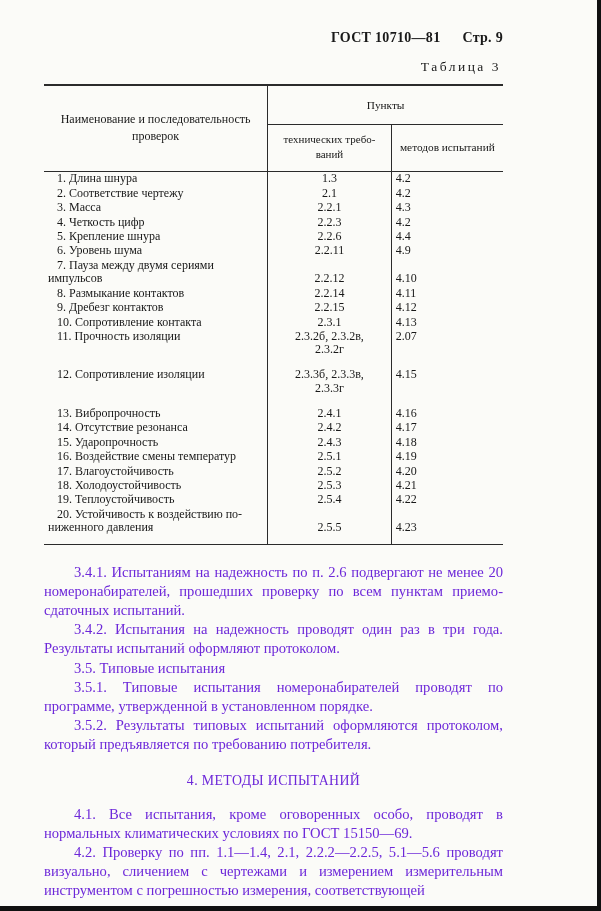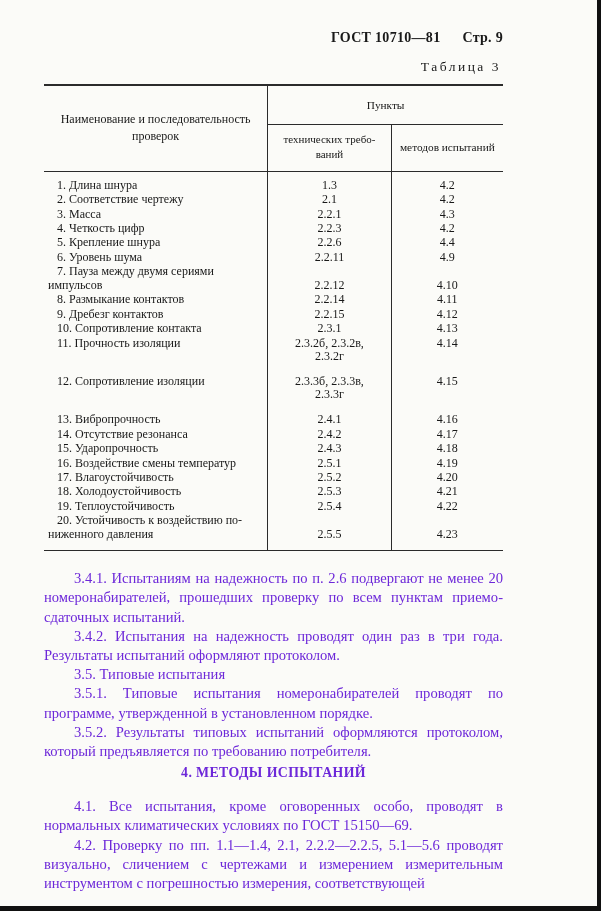--- a/index.html
+++ b/index.html
@@ -48,31 +48,31 @@
     padding:7px 8px 9px; white-space:pre-line; vertical-align:middle;
   }
   .th-met {
     width:125px; border-bottom:1.5px solid #2b2b2b;
     text-align:center; font-size:11.3px; vertical-align:middle; padding:7px 6px 9px;
   }
 
   .t td { vertical-align:top; line-height:1.12; padding:0.5px 4px; }
   .c-name { text-indent:9px; padding-left:2px; white-space:pre-line; }
   .c-req  { border-left:1.2px solid #2b2b2b; border-right:1.2px solid #2b2b2b; text-align:center; white-space:pre-line; }
-  .c-met  { text-align:center; }
-  tbody tr:first-child td { padding-top:7px; }
+  .c-met  { }
+  tbody tr:first-child td { }
   tbody tr:last-child td  { padding-bottom:9px; }
   tr.gap td { padding-top:11px;font-family:Liberation Serif, serif; }
   tr.vb .c-req, tr.vb .c-met { vertical-align:bottom; }
 
   .bodytext { margin-top:18px; font-size:14.6px; line-height:1.315; text-align:justify; color:#6d28d9; }
   .bodytext p { text-indent:30px; margin:0; }
   .sec-head {
-    text-align:center; font-weight:bold; font-size:13.8px;
-    letter-spacing:0.4px; margin:3px 0 15px;
+    text-align:center; font-weight:normal; font-size:13.8px;
+    letter-spacing:0.4px; margin:17px 0 15px;
   }
 </style>
 </head>
 <body>
 
 <div class="content">
 
   <div class="doc-header">
     <span>ГОСТ 10710—81</span>
     <span>Стр. 9</span>
@@ -142,21 +142,21 @@
       </tr>
       <tr>
         <td class="c-name">10. Сопротивление контакта</td>
         <td class="c-req">2.3.1</td>
         <td class="c-met">4.13</td>
       </tr>
       <tr>
         <td class="c-name">11. Прочность изоляции</td>
         <td class="c-req">2.3.2б, 2.3.2в,
 2.3.2г</td>
-        <td class="c-met">4.14</td>
+        <td class="c-met">2.07</td>
       </tr>
       <tr class="gap">
         <td class="c-name">12. Сопротивление изоляции</td>
         <td class="c-req">2.3.3б, 2.3.3в,
 2.3.3г</td>
         <td class="c-met">4.15</td>
       </tr>
       <tr class="gap">
         <td class="c-name">13. Вибропрочность</td>
         <td class="c-req">2.4.1</td>

